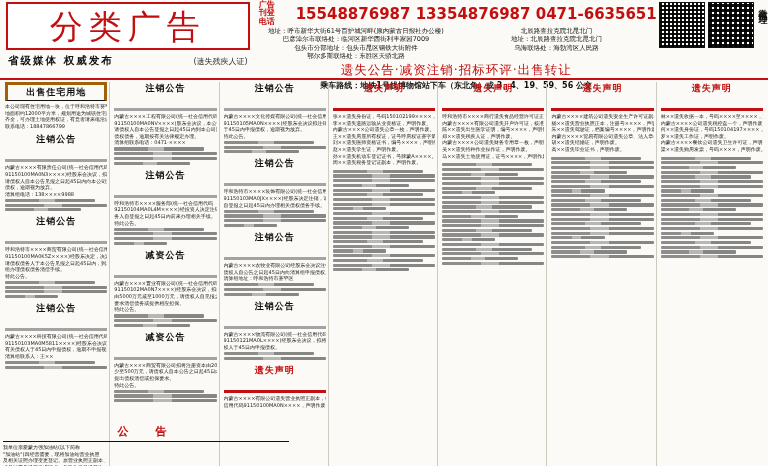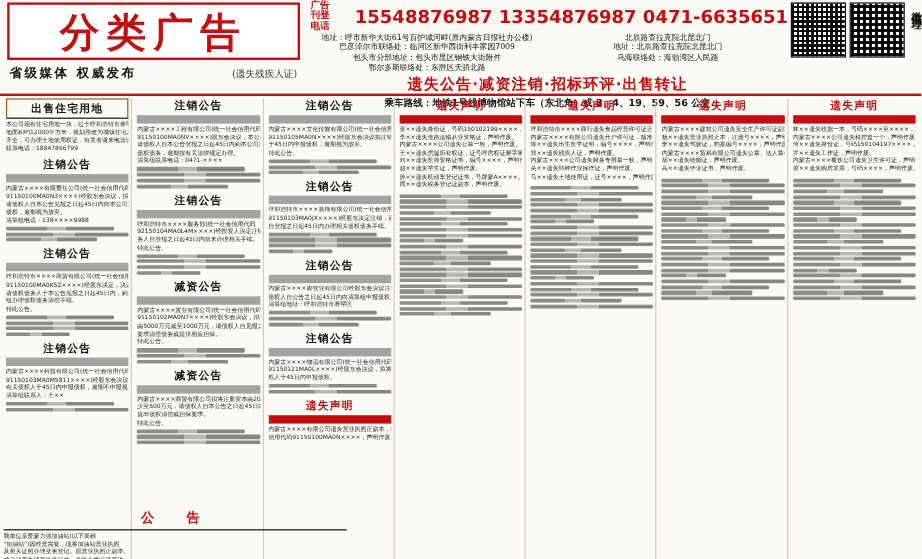--- a/index.html
+++ b/index.html
@@ -14,21 +14,21 @@
 
   
   .masthead{display:flex;align-items:stretch;height:78px;border-bottom:2px solid #c20f0f;}
   .mast-left{width:286px;box-sizing:border-box;padding:2px 4px 0 6px;}
   .mast-title-box{
     border:2px solid #c20f0f;height:44px;display:flex;align-items:center;justify-content:center;
     background:#fff;
   }
   .mast-title{
     font-family:"DejaVu Sans","Liberation Sans",sans-serif;
-    font-size:33px;font-weight:bold;color:#c20f0f;letter-spacing:6px;line-height:1;text-align:right;
+    font-size:33px;font-weight:normal;color:#c20f0f;letter-spacing:6px;line-height:1;text-align:right;
   }
   .mast-sub{
     display:flex;align-items:center;justify-content:space-between;
     font-size:10.5px;color:#111;font-weight:bold;margin-top:4px;padding:0 2px;
   }
   .mast-sub .s1{letter-spacing:2px;}
   .mast-sub .s2{font-size:8px;font-weight:normal;color:#333;}
 
   .mast-mid{flex:1;box-sizing:border-box;padding:1px 2px 0 2px;}
   .phones{
@@ -37,21 +37,21 @@
   .ad-label{
     font-size:8px;color:#c20f0f;line-height:1.05;font-weight:bold;width:22px;text-align:center;
   }
   .phone-nums{
     color:#c20f0f;font-weight:bold;font-size:15px;letter-spacing:0px;white-space:nowrap;
   }
   .addr-lines{font-size:6.5px;line-height:1.28;color:#111;margin-top:1px;display:flex;}
   .addr-col{flex:1;text-align:center;}
   .addr-col div{white-space:nowrap;overflow:hidden;}
   .mid-banner{
-    margin-top:2px;color:#c20f0f;font-weight:bold;font-size:12.5px;text-align:center;
+    margin-top:2px;color:#c20f0f;font-weight:normal;font-size:12.5px;text-align:center;
     letter-spacing:1px;
   }
   .mid-banner2{
     margin-top:1px;font-size:8px;text-align:center;color:#111;font-weight:bold;
   }
 
   .mast-right{width:118px;display:flex;align-items:flex-start;padding-top:2px;box-sizing:border-box;}
   .qr{width:44px;height:44px;background:
       repeating-linear-gradient(0deg,#111 0 2px,#fff 2px 4px),
       repeating-linear-gradient(90deg,#111 0 2px,transparent 2px 4px);
@@ -62,23 +62,23 @@
   .wechat-label{font-size:9px;color:#111;writing-mode:vertical-rl;line-height:1.25;letter-spacing:2px;font-weight:bold;}
 
   
   .cols{display:flex;height:386px;padding:2px 3px 0 3px;box-sizing:border-box;gap:2px;}
   .col{flex:1;min-width:0;border-right:1px solid #cfcac0;padding:0 2px;box-sizing:border-box;}
   .col:last-child{border-right:none;}
 
   .notice{margin-bottom:4px;}
   .notice-title{
     text-align:center;font-size:9px;font-weight:bold;color:#111;
-    border-bottom:7px solid #a3a3a3;padding-bottom:1px;margin-bottom:2px;letter-spacing:1px;
-  }
-  .notice-title.boxed{border:1px solid #a16207;border-bottom:1px solid #111;padding:1px 0;}
+    border-bottom:3px solid #a3a3a3;padding-bottom:13px;margin-bottom:2px;letter-spacing:1px;
+  }
+  .notice-title.boxed{border:3px solid #a16207;border-bottom:1px solid #111;padding:1px 0;}
   .notice-title.red{color:#c20f0f;border-color:#c20f0f;}
   .body-lines{font-size:5px;line-height:1.32;color:#222;text-align:justify;}
   .body-lines div{overflow:hidden;white-space:nowrap;}
   .blurline{
     height:3.2px;margin:1.5px 0;
     background:linear-gradient(90deg,#4a4a4a 0 38%,#8d8d8d 38% 56%,#3f3f3f 56% 100%);
     opacity:.62;border-radius:1px;
   }
   .blurline.s{width:74%;}
   .blurline.m{width:88%;}

